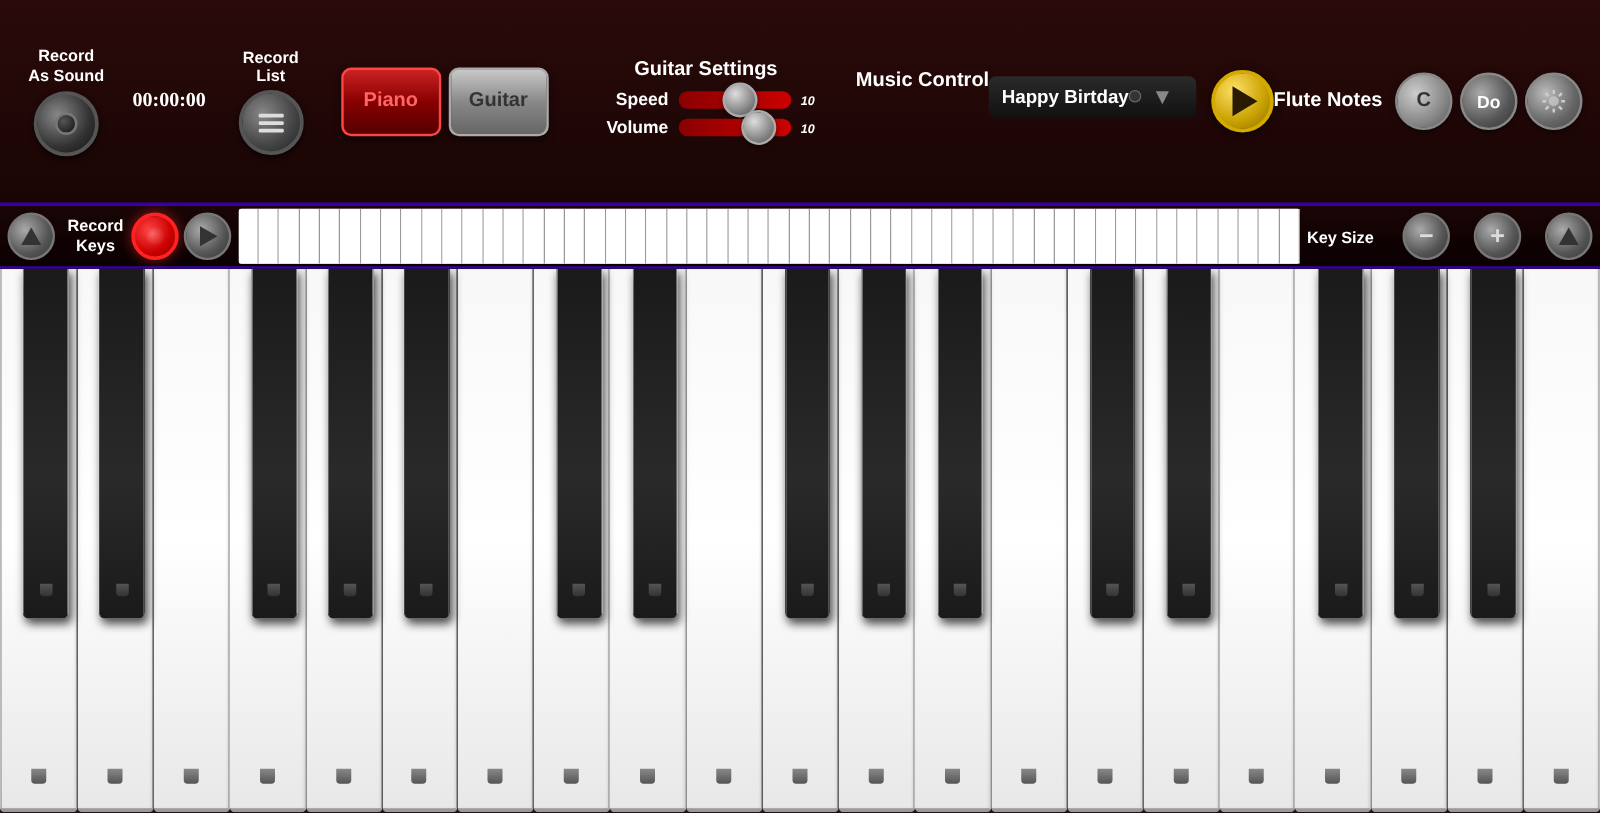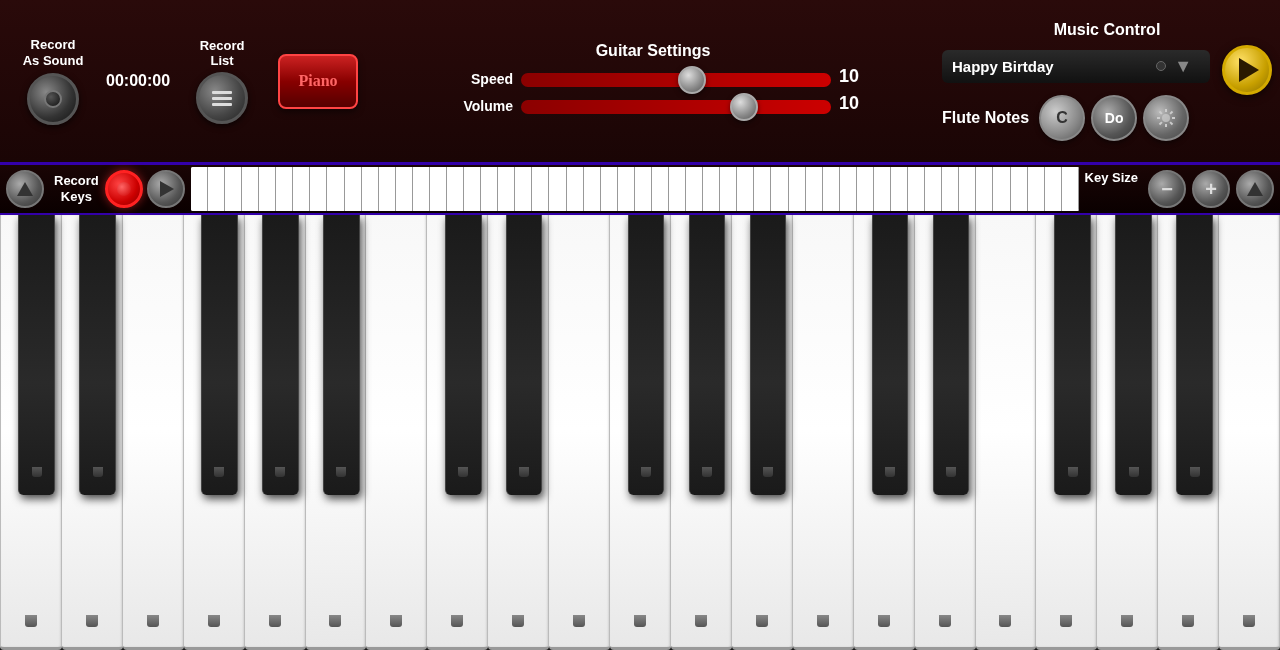--- a/index.html
+++ b/index.html
@@ -56,21 +56,21 @@
       border-radius: 50%;
       background: radial-gradient(circle at 35% 35%, #555, #111);
       border: 2px solid #777;
     }
 
     
     .timer-display {
       color: white;
       font-size: 16px;
       font-weight: bold;
-      font-family: Liberation Sans, sans-serif;
+      font-family: Liberation Serif, serif;
       margin-right: 12px;
     }
 
     
     .record-list-section {
       display: flex;
       flex-direction: column;
       align-items: center;
       margin-right: 16px;
       min-width: 80px;
@@ -125,21 +125,20 @@
       cursor: pointer;
       display: flex;
       align-items: center;
       justify-content: center;
       box-shadow: 0 3px 6px rgba(0,0,0,0.5);
     }
     .instrument-btn.active {
       background: linear-gradient(180deg, #cc2222 0%, #880000 50%, #550000 100%);
       color: #ff6666;
       border-color: #ff4444;
-      font-family: Liberation Serif, serif;
     }
 
     
     .music-settings {
       flex: 1;
       display: flex;
       flex-direction: column;
       align-items: center;
       margin: 0 10px;
     }
@@ -179,29 +178,30 @@
       background: radial-gradient(circle at 35% 30%, #ddd, #888 60%, #555);
       border: 2px solid #aaa;
       position: absolute;
       top: 50%;
       transform: translateY(-50%);
       box-shadow: 0 2px 5px rgba(0,0,0,0.5);
       cursor: pointer;
     }
     .slider-value {
       color: white;
-      font-size: 18px;
+      font-size: 10px;
       font-weight: bold;
       width: 24px;
+      font-style: italic;
     }
 
     
     .music-control {
       display: flex;
-      flex-direction: column;
+      flex-direction: row;
       min-width: 340px;
       padding-left: 10px;
     }
     .music-control-title {
       color: white;
       font-size: 16px;
       font-weight: bold;
       text-align: center;
       margin-bottom: 6px;
     }
@@ -396,21 +396,22 @@
       width: 22%;
       height: 44px;
       background: linear-gradient(180deg, #aaa, #888);
       border-left: 1px solid #777;
       border-right: 1px solid #777;
     }
 
     
     .key-size-section {
       display: flex;
-      gap: 6px;
+      align-items: center;
+      gap: 19px;
     }
     .key-size-label {
       color: white;
       font-size: 13px;
       font-weight: bold;
       margin-right: 4px;
     }
     .key-size-btn {
       width: 38px;
       height: 38px;
@@ -511,20 +512,21 @@
       <div class="list-icon">
         <span></span>
           <span></span>
           <span></span>
       </div>
     </div>
   </div>
 
   <div class="instrument-buttons">
     <div class="instrument-btn active">Piano</div>
+    <div class="instrument-btn">Guitar</div>
   </div>
 
   <div class="music-settings">
     <div class="music-settings-title">Guitar Settings</div>
     <div class="slider-row">
       <div class="slider-label">Speed</div>
       <div class="slider-track">
         <div class="slider-knob" style="left: calc(55% - 14px);"></div>
       </div>
       <div class="slider-value">10</div>

